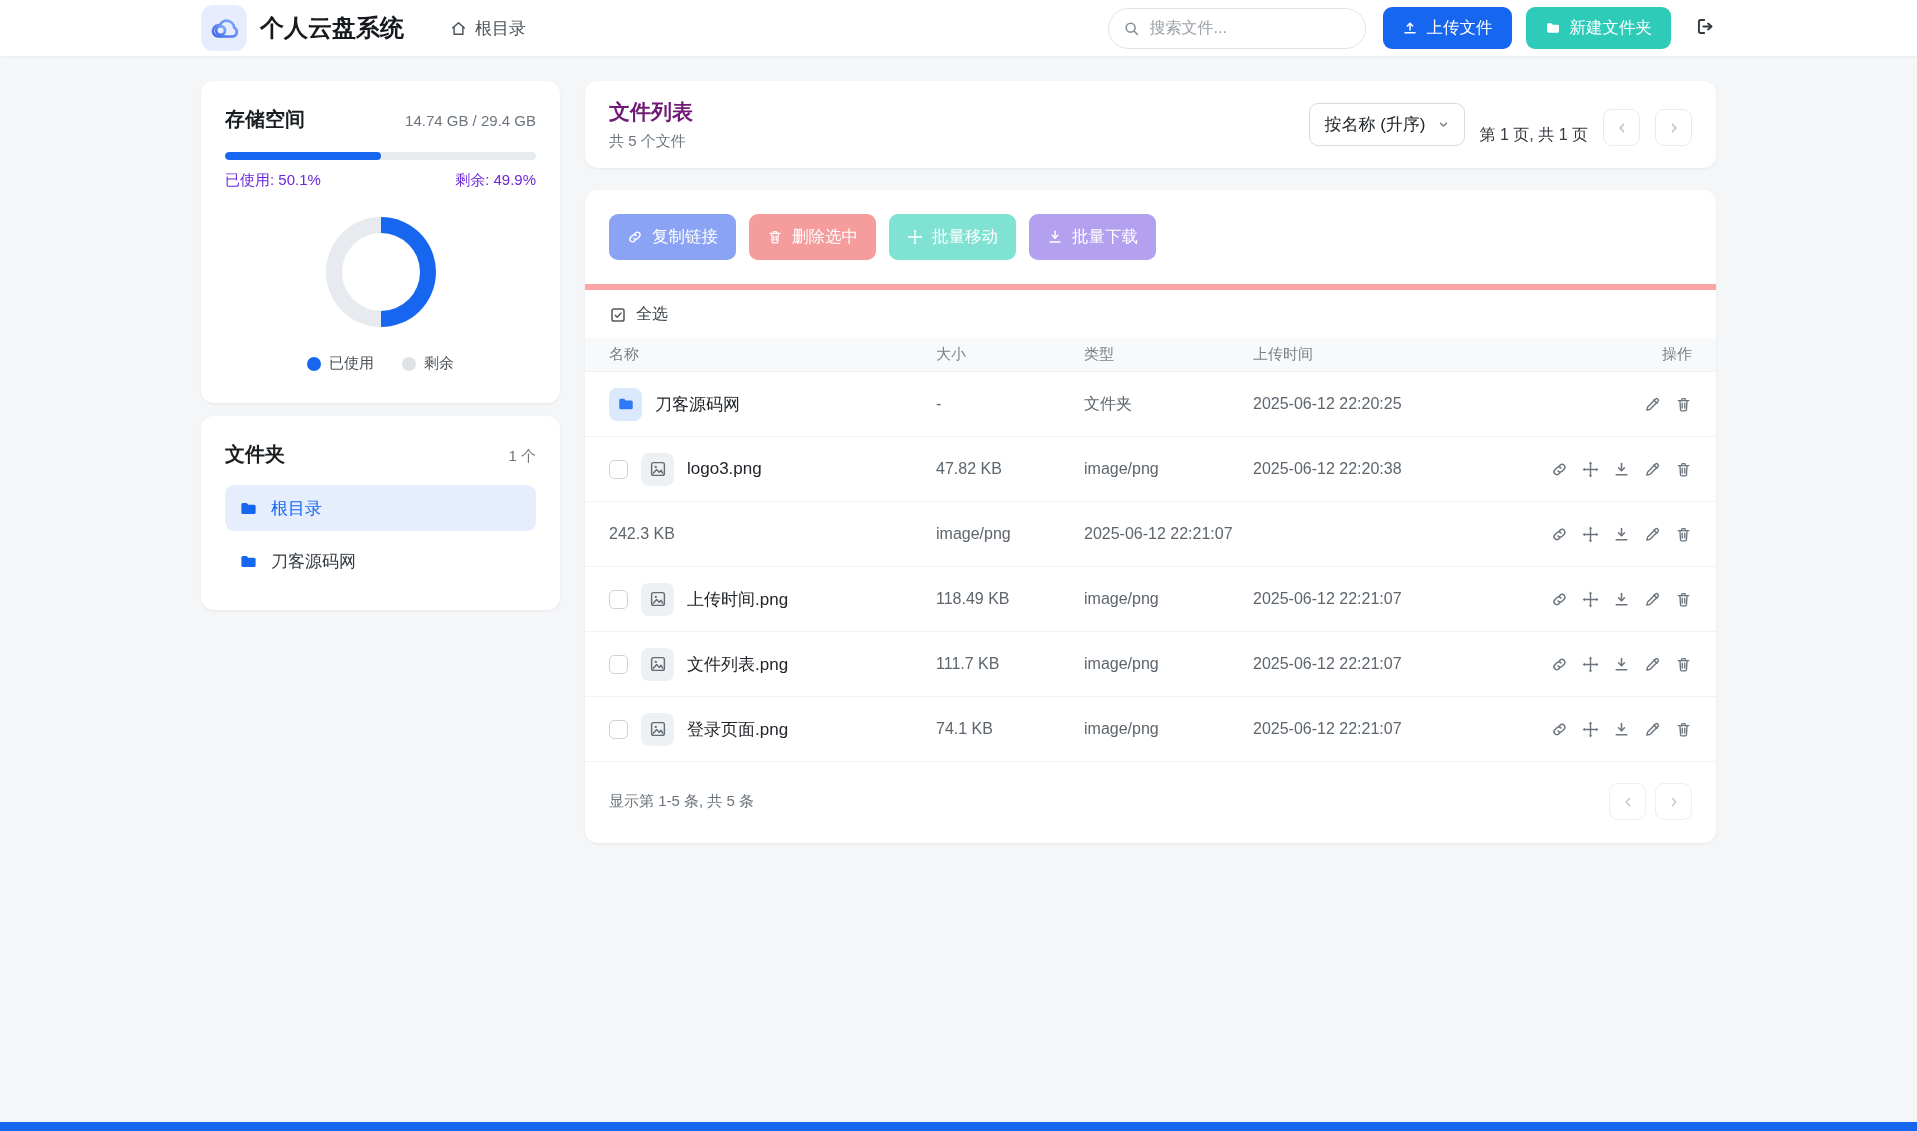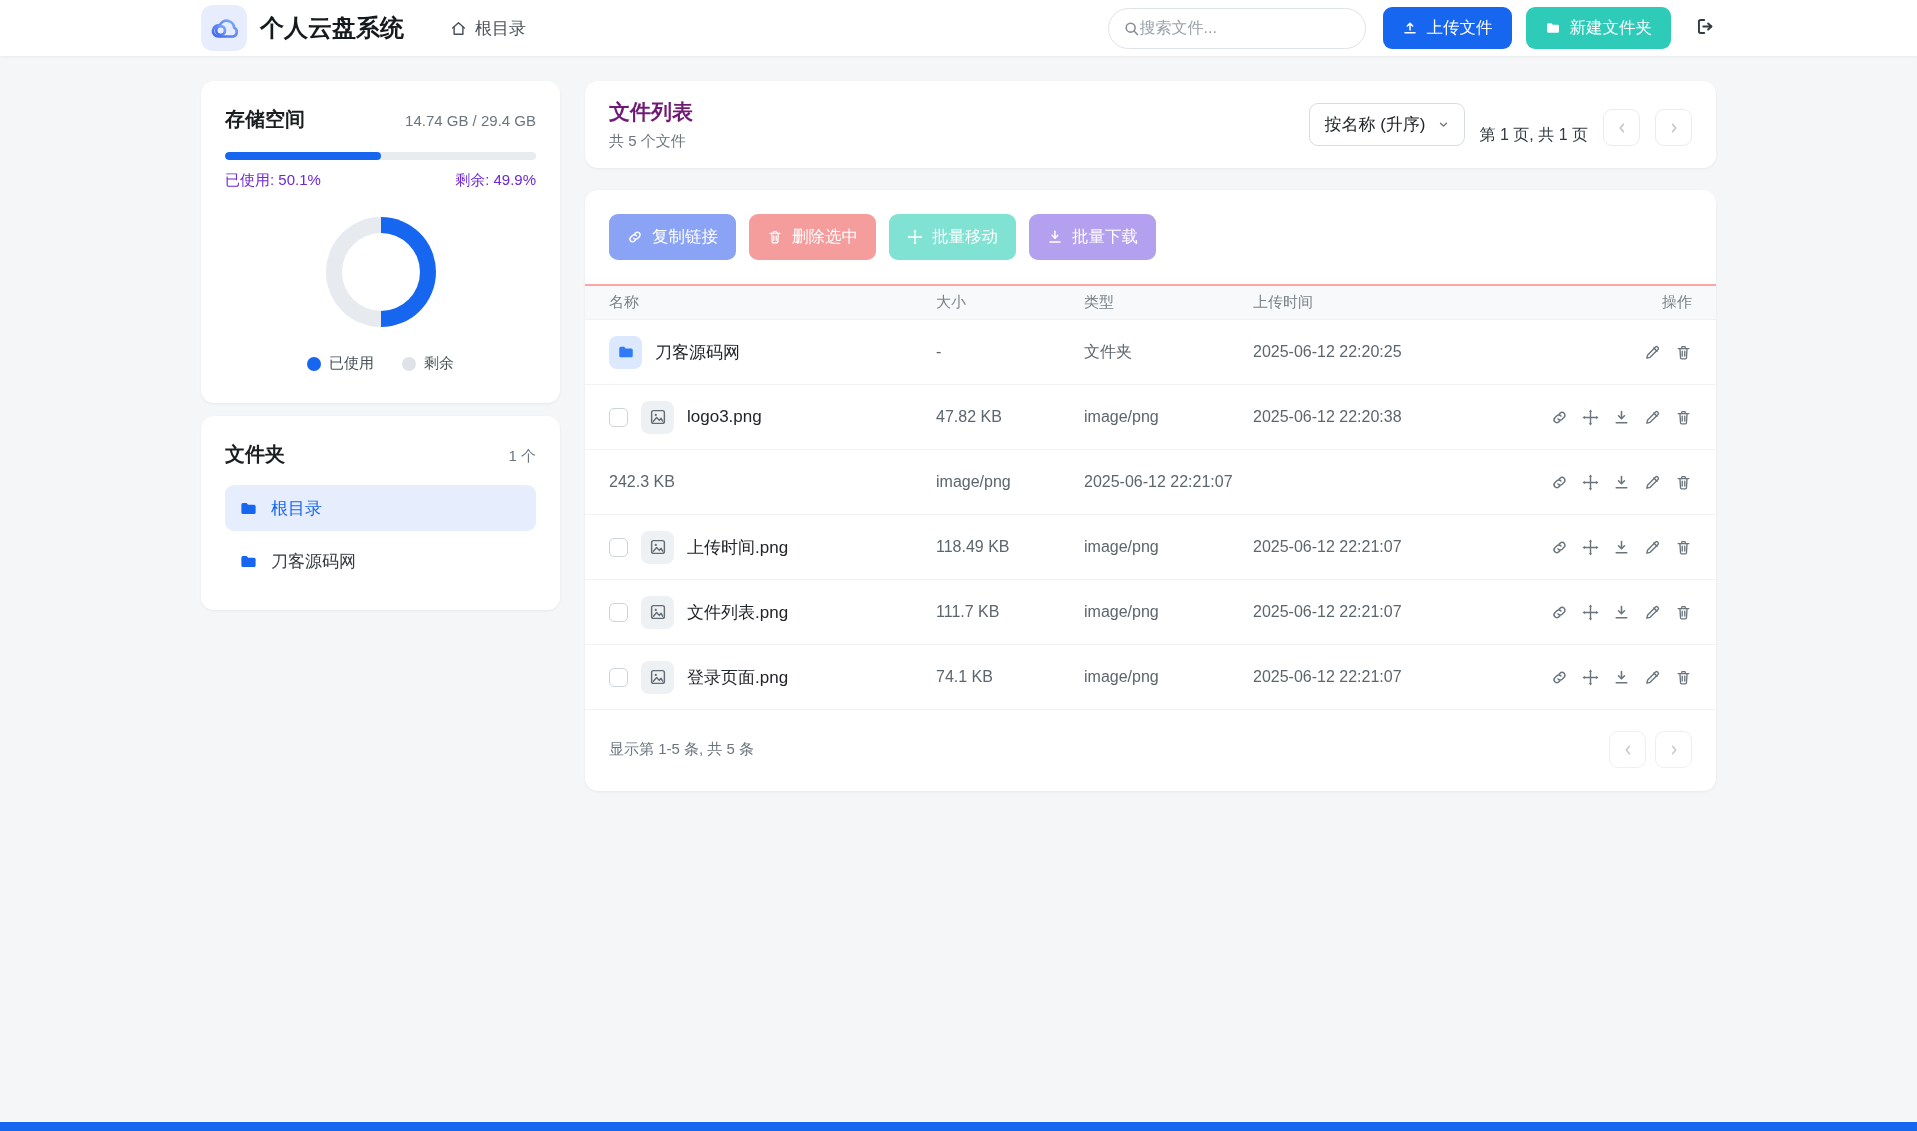--- a/index.html
+++ b/index.html
@@ -16,21 +16,21 @@
   .logo-box { width:46px; height:46px; border-radius:12px; background:#e7edfd;
               display:flex; align-items:center; justify-content:center; }
   .logo-box svg { width:31px; height:31px; }
   .brand-title { font-size:24px; font-weight:700; color:#16191d; margin-left:13px; }
   .breadcrumb { display:flex; align-items:center; gap:8px; margin-left:46px;
                 color:#495057; font-size:17px; }
   .breadcrumb svg { width:17px; height:17px; color:#495057; }
   .search-box { margin-left:auto; width:258px; height:41px; border:1px solid #dfe3e8;
                 border-radius:21px; background:#fff; display:flex; align-items:center; padding:0 14px; }
   .search-box svg { width:17px; height:17px; color:#848d95; flex:0 0 auto; }
-  .search-box input { border:none; outline:none; flex:1; font-size:16px;
+  .search-box input { border:none; outline:none; flex:1; margin-left:10px; font-size:16px;
                       font-family:inherit; color:#3b82f6; background:transparent; }
   .search-box input::placeholder { color:#9aa1a9; }
   .nav-btn { height:42px; border:none; border-radius:9px; color:#fff; font-size:16.5px;
              font-family:inherit; display:flex; align-items:center; gap:9px; padding:0 19px; cursor:pointer; }
   .nav-btn svg { width:16px; height:16px; }
   .btn-upload { background:#1766f0; margin-left:17px; }
   .btn-newfolder { background:#2fcbb9; margin-left:14px; }
   .logout { margin-left:24px; background:none; border:none; cursor:pointer; color:#343a40; }
   .logout svg { width:21px; height:21px; }
 
@@ -72,21 +72,21 @@
                  border-radius:9px; padding:9px 14px; font-size:17px; color:#212529;
                  background:#fff; cursor:pointer; }
   .sort-select svg { width:13px; height:13px; color:#6c757d; }
   .page-info { font-size:16px; color:#343a40; }
   .pg-btn { width:37px; height:37px; border:1px solid #e9ecef; border-radius:9px; background:#fff;
             display:flex; align-items:center; justify-content:center; color:#bcc3c9; cursor:pointer; }
   .pg-btn svg { width:14px; height:14px; }
 
   
   .list-card { margin-top:22px; overflow:hidden; padding-bottom:2px; }
-  .batch-row { padding:24px; display:flex; gap:13px; border-bottom:2px solid #fca5a5; }
+  .batch-row { padding:24px; display:flex; gap:13px; border-bottom:6px solid #fca5a5; }
   .batch-btn { border:none; border-radius:9px; color:#fff; font-size:16.5px; font-family:inherit;
                display:flex; align-items:center; gap:9px; padding:12px 18px; cursor:pointer; }
   .batch-btn svg { width:16px; height:16px; }
   .b-copy { background:#8ba3f4; }
   .b-del  { background:#f59c9c; }
   .b-move { background:#7fe2d2; }
   .b-down { background:#b3a0ee; }
 
   .selectall-row { padding:14px 24px 13px; display:flex; align-items:center; gap:9px;
                    font-size:16px; color:#3c4349; cursor:pointer; }
@@ -344,20 +344,26 @@
             <span>批量移动</span>
           </button>
           <button class="batch-btn b-down">
             <svg>
                 <use href="#ic-download"></use>
               </svg>
             <span>批量下载</span>
           </button>
         </div>
 
+        <div class="selectall-row">
+          <svg>
+              <use href="#ic-checksq"></use>
+            </svg>
+          <span>全选</span>
+        </div>
 
         <div class="tgrid thead">
           <span>名称</span>
           <span>大小</span>
           <span>类型</span>
           <span>上传时间</span>
           <span style="justify-self:end">操作</span>
         </div>
 
         <div class="tgrid trow">

